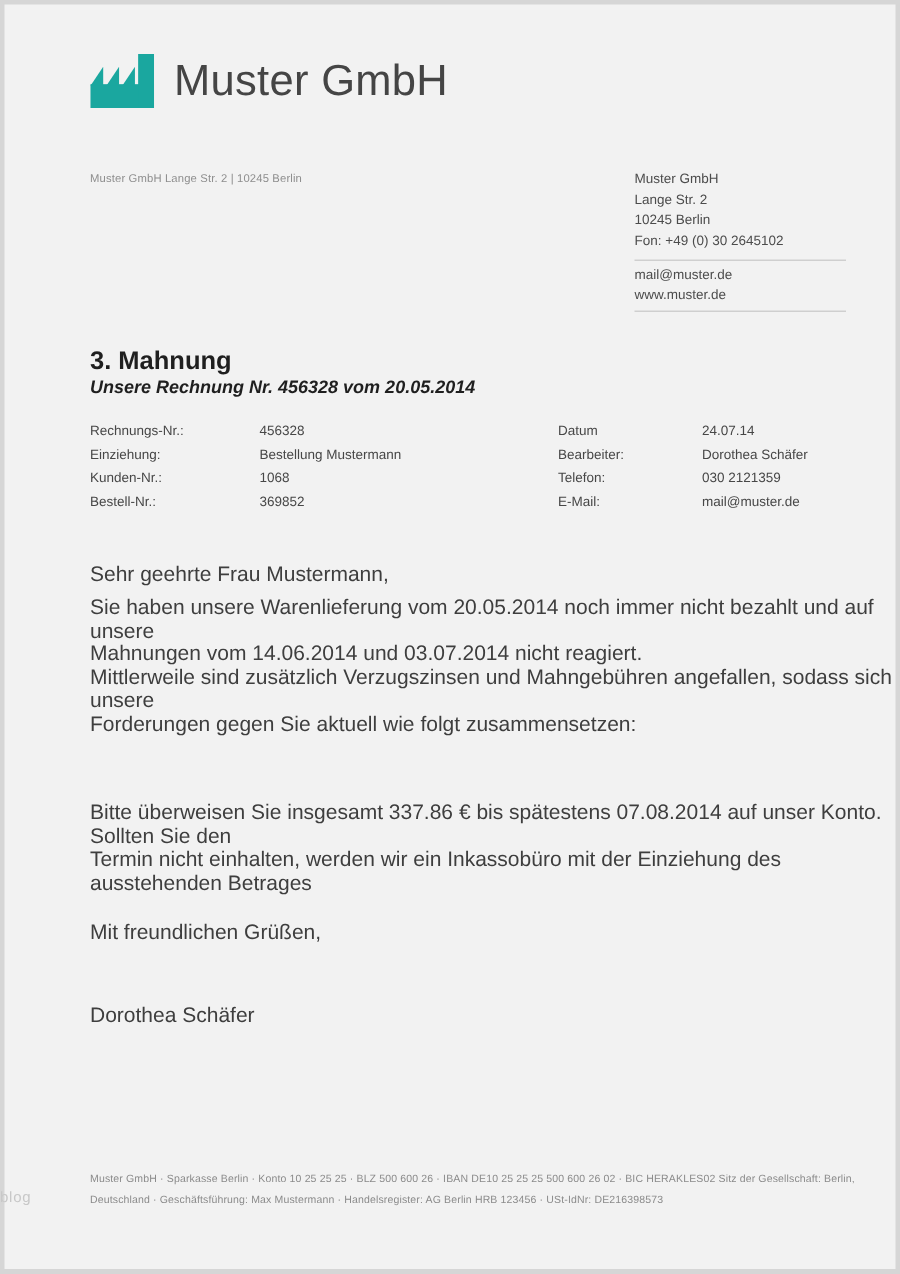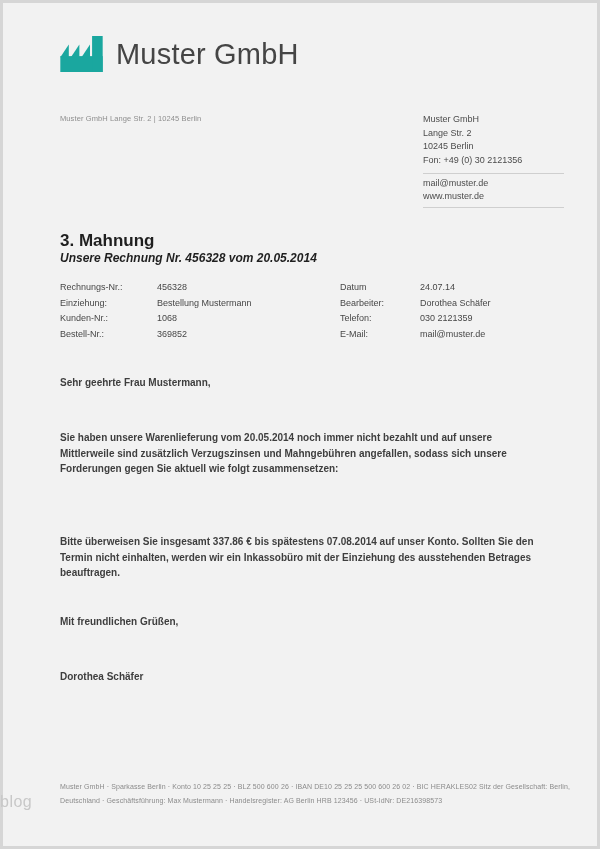--- a/index.html
+++ b/index.html
@@ -39,38 +39,38 @@
   .divider-2 { top: 204px; }
   .company-contact { left: 420px; top: 174px; font-size: 9px; line-height: 13px; color: #4c4c4c; }
 
   
   .heading { left: 57px; top: 229px; color: #1f1f1f; }
   .heading h1 { font-size: 17px; font-weight: bold; line-height: 17px; }
   .heading h2 { font-size: 12px; font-weight: bold; line-height: 15px; margin-top: 2px; font-style: italic; }
 
   
   .details { left: 57px; top: 276px; width: 492px; font-size: 9px; color: #474747; }
-  .details .row { display: grid; grid-template-columns: 97px 183px 80px auto; height: 15.8px; align-items: center; }
+  .details .row { display: grid; grid-template-columns: 97px 183px 80px auto; height: 15.8px; align-items: center; gap: 16px; }
 
   
-  .body-text { font-size: 10px; line-height: 15.6px; color: #3e3e3e; font-weight: bold; }
+  .body-text { font-size: 14px; line-height: 15.6px; color: #3e3e3e; }
   .salutation { left: 57px; top: 372px; }
-  .para-1 { left: 57px; top: 427px; }
+  .para-1 { left: 57px; top: 394px; }
   .amounts { left: 57px; top: 477px; }
   .para-2 { left: 57px; top: 531px; }
   .closing { left: 57px; top: 611px; }
   .signature { left: 57px; top: 666px; }
 
   
   .footer { left: 57px; top: 777px; font-size: 7px; line-height: 13.5px; color: #8b8b8b; letter-spacing: 0.1px; }
 
   
   .watermark {
     left: -3px; top: 790px;
-    font-size: 16px;
+    font-size: 10px;
     color: #c8c8c8;
     letter-spacing: 0.5px;
   }
 </style>
 </head>
 <body>
 
 <div class="page">
 
   <div class="abs logo-row">
@@ -88,21 +88,21 @@
     <span class="logo-text">Muster GmbH</span>
   </div>
 
   <div class="abs sender-line">Muster GmbH Lange Str. 2 | 10245 Berlin</div>
 
 
   <div class="abs company-info">
     <div>Muster GmbH</div>
     <div>Lange Str. 2</div>
     <div>10245 Berlin</div>
-    <div>Fon: +49 (0) 30 2121356</div>
+    <div>Fon: +49 (0) 30 2645102</div>
   </div>
   <div class="abs info-divider divider-1"></div>
   <div class="abs company-contact">
     <div>mail@muster.de</div>
     <div>www.muster.de</div>
   </div>
   <div class="abs info-divider divider-2"></div>
 
   <div class="abs heading">
     <h1>3. Mahnung</h1>
@@ -133,29 +133,29 @@
       <span>369852</span>
       <span>E-Mail:</span>
       <span>mail@muster.de</span>
     </div>
   </div>
 
   <div class="abs body-text salutation">Sehr geehrte Frau Mustermann,</div>
 
   <div class="abs body-text para-1">
     <div>Sie haben unsere Warenlieferung vom 20.05.2014 noch immer nicht bezahlt und auf unsere</div>
+    <div>Mahnungen vom 14.06.2014 und 03.07.2014 nicht reagiert.</div>
     <div>Mittlerweile sind zusätzlich Verzugszinsen und Mahngebühren angefallen, sodass sich unsere</div>
     <div>Forderungen gegen Sie aktuell wie folgt zusammensetzen:</div>
   </div>
 
 
   <div class="abs body-text para-2">
     <div>Bitte überweisen Sie insgesamt 337.86 € bis spätestens 07.08.2014 auf unser Konto. Sollten Sie den</div>
     <div>Termin nicht einhalten, werden wir ein Inkassobüro mit der Einziehung des ausstehenden Betrages</div>
-    <div>beauftragen.</div>
   </div>
 
   <div class="abs body-text closing">Mit freundlichen Grüßen,</div>
   <div class="abs body-text signature">Dorothea Schäfer</div>
 
   <div class="abs footer">
     <div>Muster GmbH · Sparkasse Berlin · Konto 10 25 25 25 · BLZ 500 600 26 · IBAN DE10 25 25 25 500 600 26 02 · BIC HERAKLES02 Sitz der Gesellschaft: Berlin,</div>
     <div>Deutschland · Geschäftsführung: Max Mustermann · Handelsregister: AG Berlin HRB 123456 · USt-IdNr: DE216398573</div>
   </div>
 

